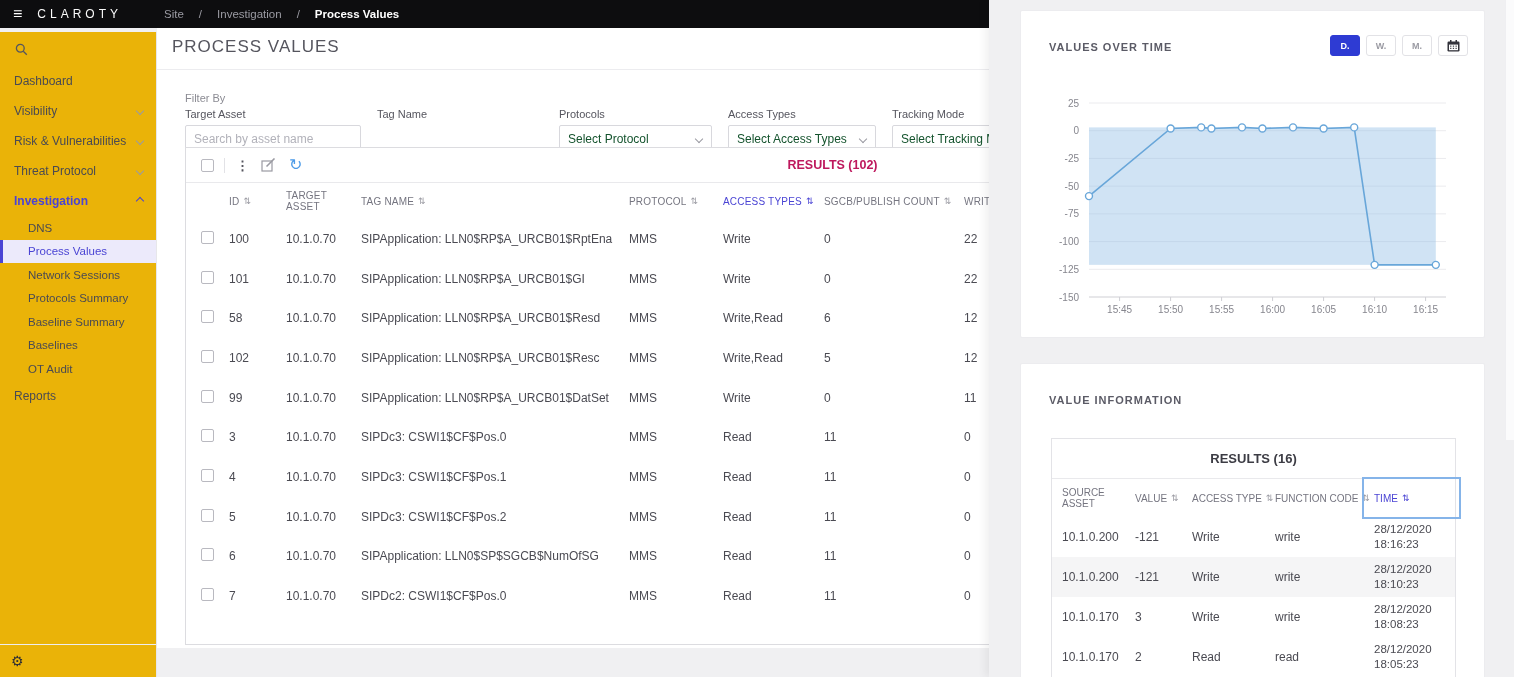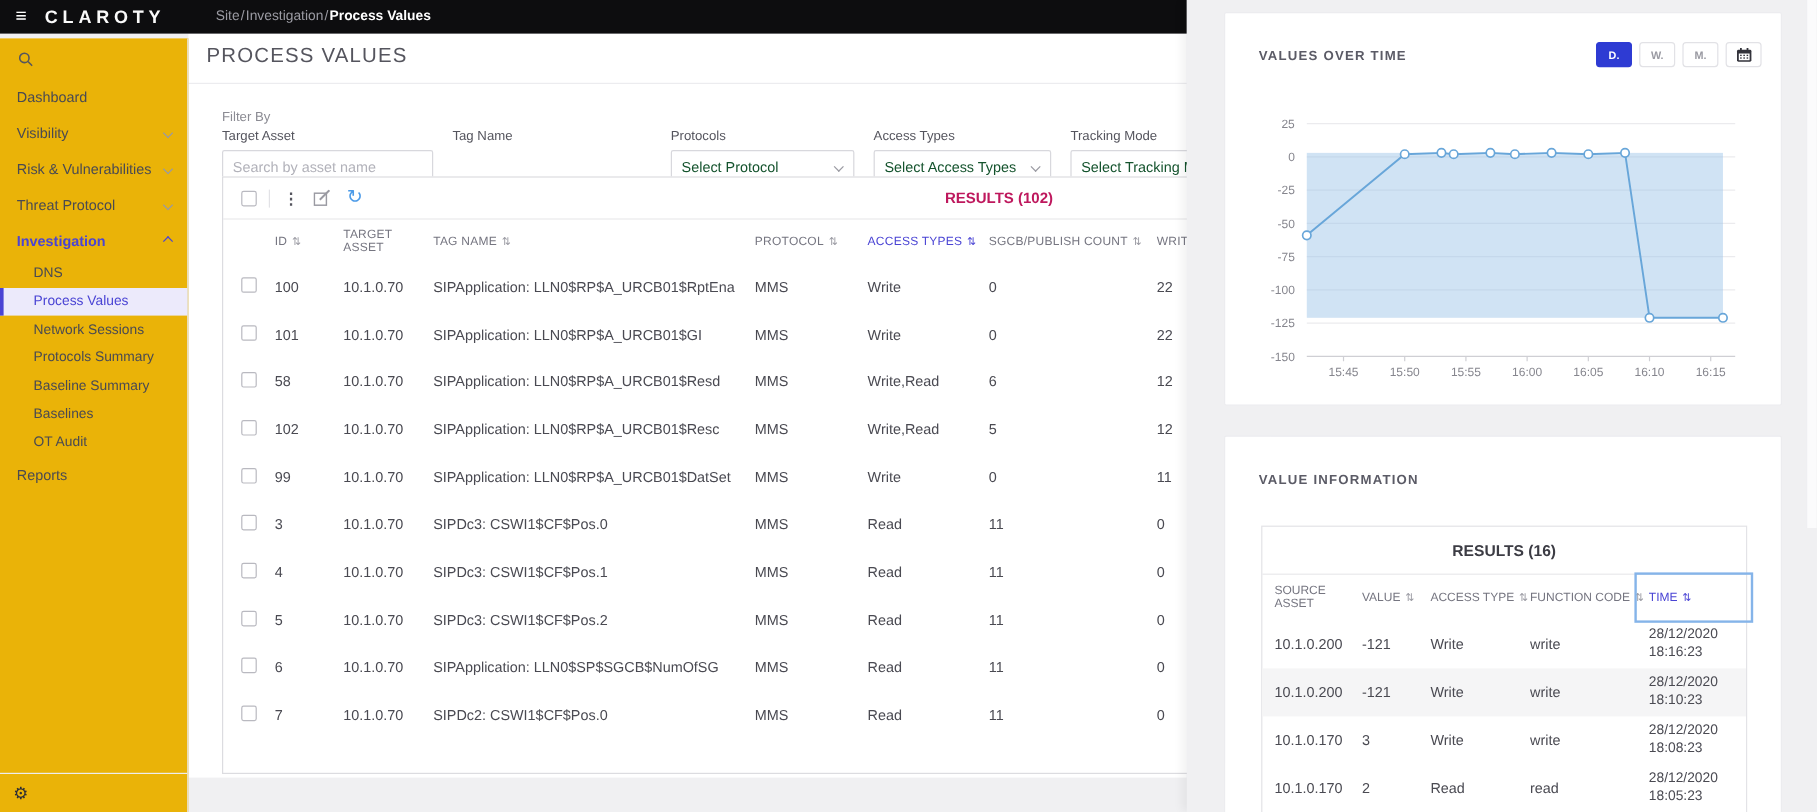--- a/index.html
+++ b/index.html
@@ -2,22 +2,22 @@
 <html><head>
 <meta charset="utf-8">
 <style>
   *{box-sizing:border-box;margin:0;padding:0}
   html,body{width:1514px;height:677px;overflow:hidden}
   body{position:relative;background:#f0f0f2;font-family:"Liberation Sans",sans-serif;color:#4a4a52}
 
   
   .topbar{position:absolute;left:0;top:0;width:989px;height:28px;background:#0d0d0f;display:flex;align-items:center;z-index:5}
   .menu-glyph{margin-left:13px;font-size:16px;color:#fff;line-height:1;cursor:pointer}
-  .logo{margin-left:15px;font-size:15px;letter-spacing:4px;color:#fafafa;font-weight:700}
-  .breadcrumb{margin-left:42px;display:flex;align-items:center;gap:1px;font-size:11.5px;color:#9b9ba3}
+  .logo{margin-left:15px;font-size:12px;letter-spacing:4px;color:#fafafa;font-weight:400}
+  .breadcrumb{margin-left:42px;display:flex;align-items:center;gap:15px;font-size:11.5px;color:#9b9ba3}
   .crumb{cursor:pointer}
   .crumb.last{color:#fff;font-weight:bold}
 
   
   .sidebar{position:absolute;left:0;top:32px;width:157px;height:649px;background:#eab308;border-right:1px solid #e7e7ea;z-index:4}
   .search-row{height:34px;display:flex;align-items:center;padding-left:15px}
   .nav-item{height:30px;display:flex;align-items:center;justify-content:space-between;padding:0 13px 0 14px;font-size:12px;color:#4a4a52;cursor:pointer}
   .nav-item.sub{height:23.5px;padding-left:28px;font-size:11.5px}
   .nav-item.section-active{color:#4a44d4;font-weight:bold}
   .nav-item.selected{background:#eceafb;color:#4a44d4;border-left:3px solid #4a44d4;padding-left:25px}

